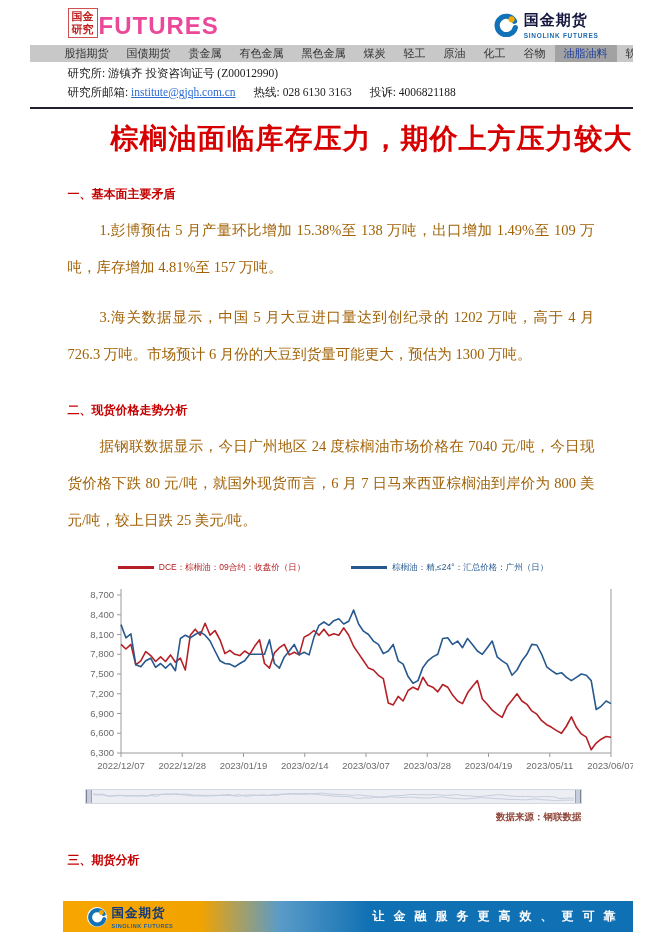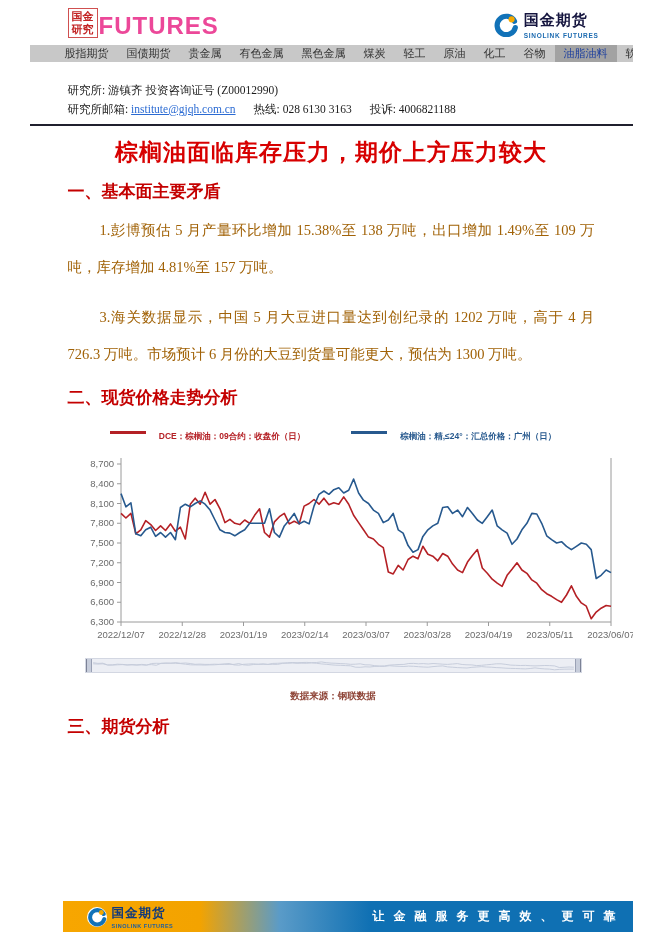--- a/index.html
+++ b/index.html
@@ -24,48 +24,48 @@
     font-size:15px; color:#15153f; letter-spacing:1px; }
   .brand-right-text .bsub { font-family:"Liberation Sans",sans-serif; font-weight:bold;
     font-size:6.5px; color:#1b6ab0; letter-spacing:.7px; margin-top:2px; }
   
   .nav { display:flex; background:#c8c8c8; height:17px; margin-top:3px;
     font-family:Liberation Serif, serif; font-size:11px; line-height:17px;
     color:#333; padding-left:26px; }
   .nav-item { padding:0 9px; white-space:nowrap; cursor:pointer; }
   .nav-item.active { background:#a2a2a2; color:#1d3f9e;text-align:right; }
   
-  .meta { padding:19px 38px 0; font-size:11.5px; color:#1a1a1a; }
+  .meta { padding:2px 38px 0; font-size:11.5px; color:#1a1a1a; }
   .meta-row { line-height:19px; }
   .meta .email { color:#2b6bd3; text-decoration:underline; cursor:pointer;margin-top:40px; }
   .meta .gap { display:inline-block; width:18px; }
   .divider { height:2px; background:#20202e; margin-top:5px; }
   
-  .title { text-align:center; color:#d70000; font-size:23px; font-weight:bold;
+  .title { text-align:right; color:#d70000; font-size:28px; font-weight:bold;
     margin:11px 0 4px; letter-spacing:1px; }
-  .sec-heading { color:#c40000; font-size:17px; font-weight:bold; margin:12px 38px 9px; }
+  .sec-heading { color:#c40000; font-size:12px; font-weight:bold; margin:28px 38px 9px; }
   .para { margin:0 38px 12px; font-size:14.5px; line-height:2.58; color:#a16207;
     text-align:justify; text-indent:2.2em; }
   
   .chart-block { margin:22px 51px 0 55px; }
   .legend { display:flex; justify-content:center; gap:46px; margin-bottom:9px;
     font-family:"Liberation Sans",sans-serif; font-size:8.5px; }
-  .legend-item { display:flex; align-items:flex-start; gap:13px;font-weight:bold; }
+  .legend-item { display:flex; align-items:center; gap:5px; }
   .legend-swatch { width:36px; height:3px; }
   #main-chart { display:block; width:556px; height:198px; }
   .slider { position:relative; margin-top:8px; height:15px; background:#eceef4;
     border:1px solid #d3d7e2; cursor:pointer; }
   #slider-svg { display:block; width:100%; height:13px; }
   .slider-handle { position:absolute; top:0; width:6px; height:13px;
     background:#c7cddb; border-right:1px solid #9aa1b5; }
   .slider-handle.left { left:0; border-left:1px solid #7c8296; }
   .slider-handle.right { right:0; left:auto; border-right:1px solid #7c8296;
     border-left:1px solid #9aa1b5; }
-  .source-note { text-align:center; font-size:9.5px; font-weight:bold;
-    color:#8f4538; margin-top:17px; }
+  .source-note { text-align:right; font-size:9.5px; font-weight:bold;
+    color:#8f4538; margin-top:7px; }
   
   .footer { position:absolute; left:33px; right:0; bottom:4px; height:31px;
     background:linear-gradient(90deg,#f7a600 0%,#f3a300 24%,#5a9bc8 38%,#0f70b3 54%,#0f70b3 100%);
     display:flex; align-items:center; justify-content:space-between;
     padding:0 17px 0 24px; }
   .footer-logo { display:flex; align-items:center; gap:5px; }
   .footer-logo-text .bname { font-family:"Liberation Sans",sans-serif; font-weight:bold;
     font-size:12.5px; color:#123a7a; letter-spacing:1px; }
   .footer-logo-text .bsub { font-family:"Liberation Sans",sans-serif; font-weight:bold;
     font-size:5.5px; color:#1d5fa0; letter-spacing:.5px; margin-top:1px; }
@@ -123,20 +123,21 @@
   </div>
   <div class="divider"></div>
 
   <div class="title">棕榈油面临库存压力，期价上方压力较大</div>
 
   <div class="sec-heading">一、基本面主要矛盾</div>
   <p class="para">1.彭博预估 5 月产量环比增加 15.38%至 138 万吨，出口增加 1.49%至 109 万吨，库存增加 4.81%至 157 万吨。</p>
   <p class="para">3.海关数据显示，中国 5 月大豆进口量达到创纪录的 1202 万吨，高于 4 月 726.3 万吨。市场预计 6 月份的大豆到货量可能更大，预估为 1300 万吨。</p>
 
   <div class="sec-heading">二、现货价格走势分析</div>
+  <p class="para">据钢联数据显示，今日广州地区 24 度棕榈油市场价格在 7040 元/吨，今日现货价格下跌 80 元/吨，就国外现货而言，6 月 7 日马来西亚棕榈油到岸价为 800 美元/吨，较上日跌 25 美元/吨。</p>
 
   <div class="chart-block">
     <div class="legend">
       <div class="legend-item">
         <span class="legend-swatch" style="background: rgb(180, 32, 37);"></span>
         <span class="legend-label" style="color: rgb(180, 32, 37);">DCE：棕榈油：09合约：收盘价（日）</span>
       </div>
       <div class="legend-item">
         <span class="legend-swatch" style="background: rgb(39, 89, 142);"></span>
         <span class="legend-label" style="color: rgb(39, 89, 142);">棕榈油：精,≤24°：汇总价格：广州（日）</span>

